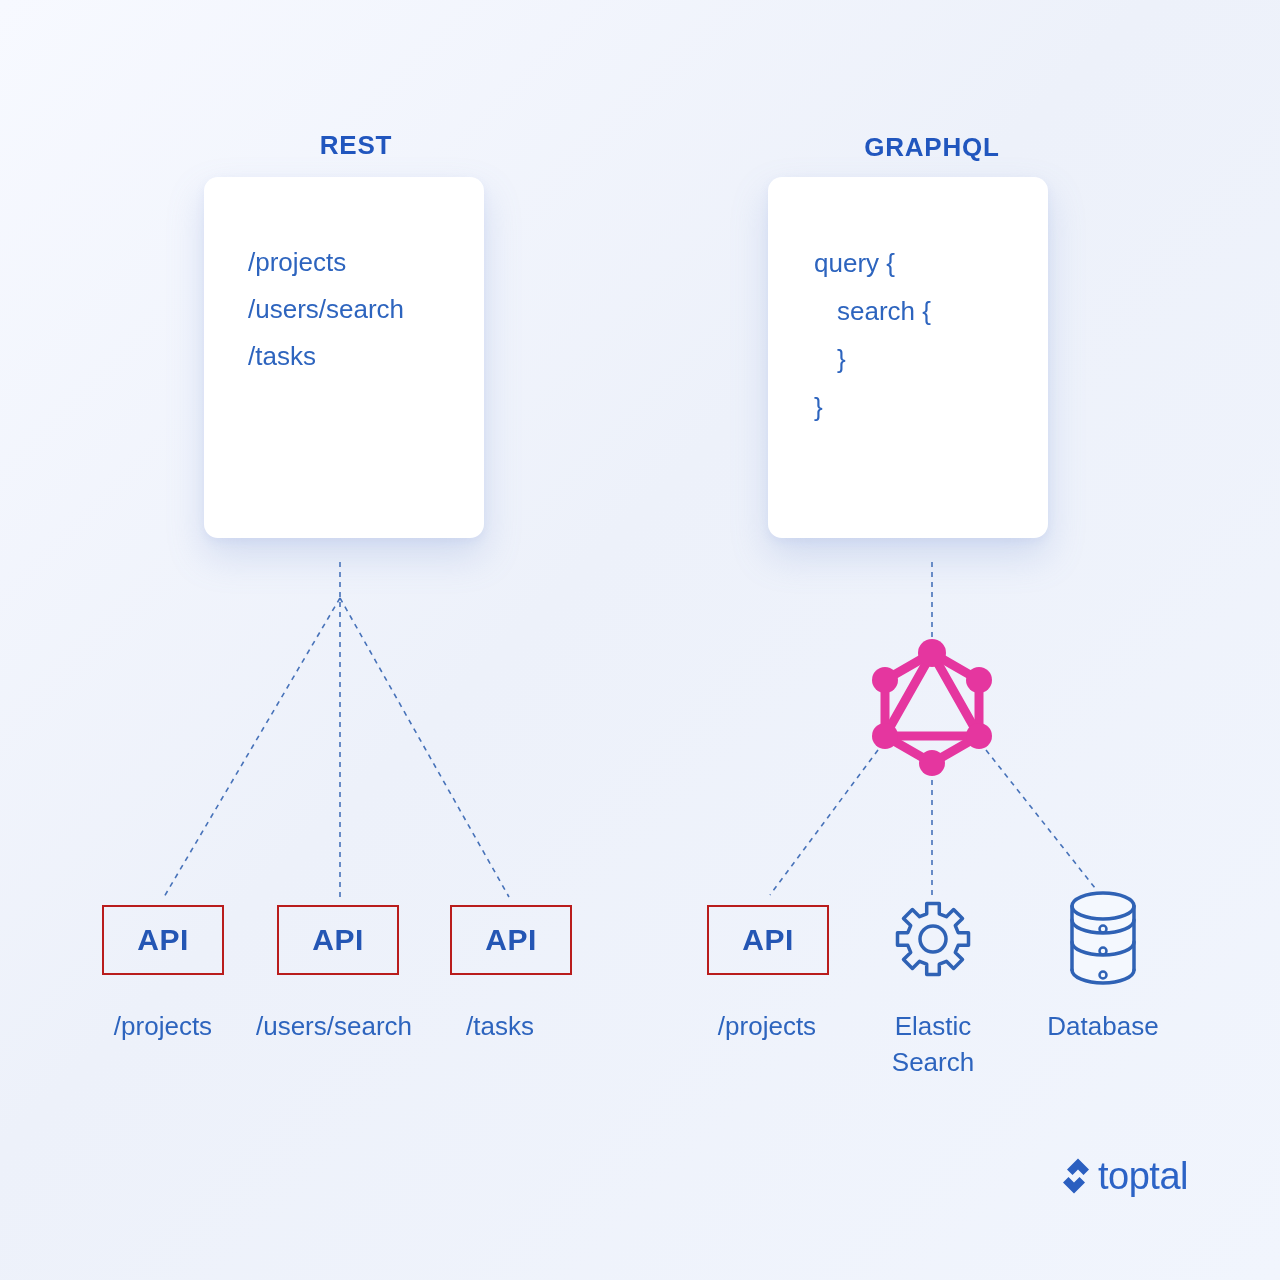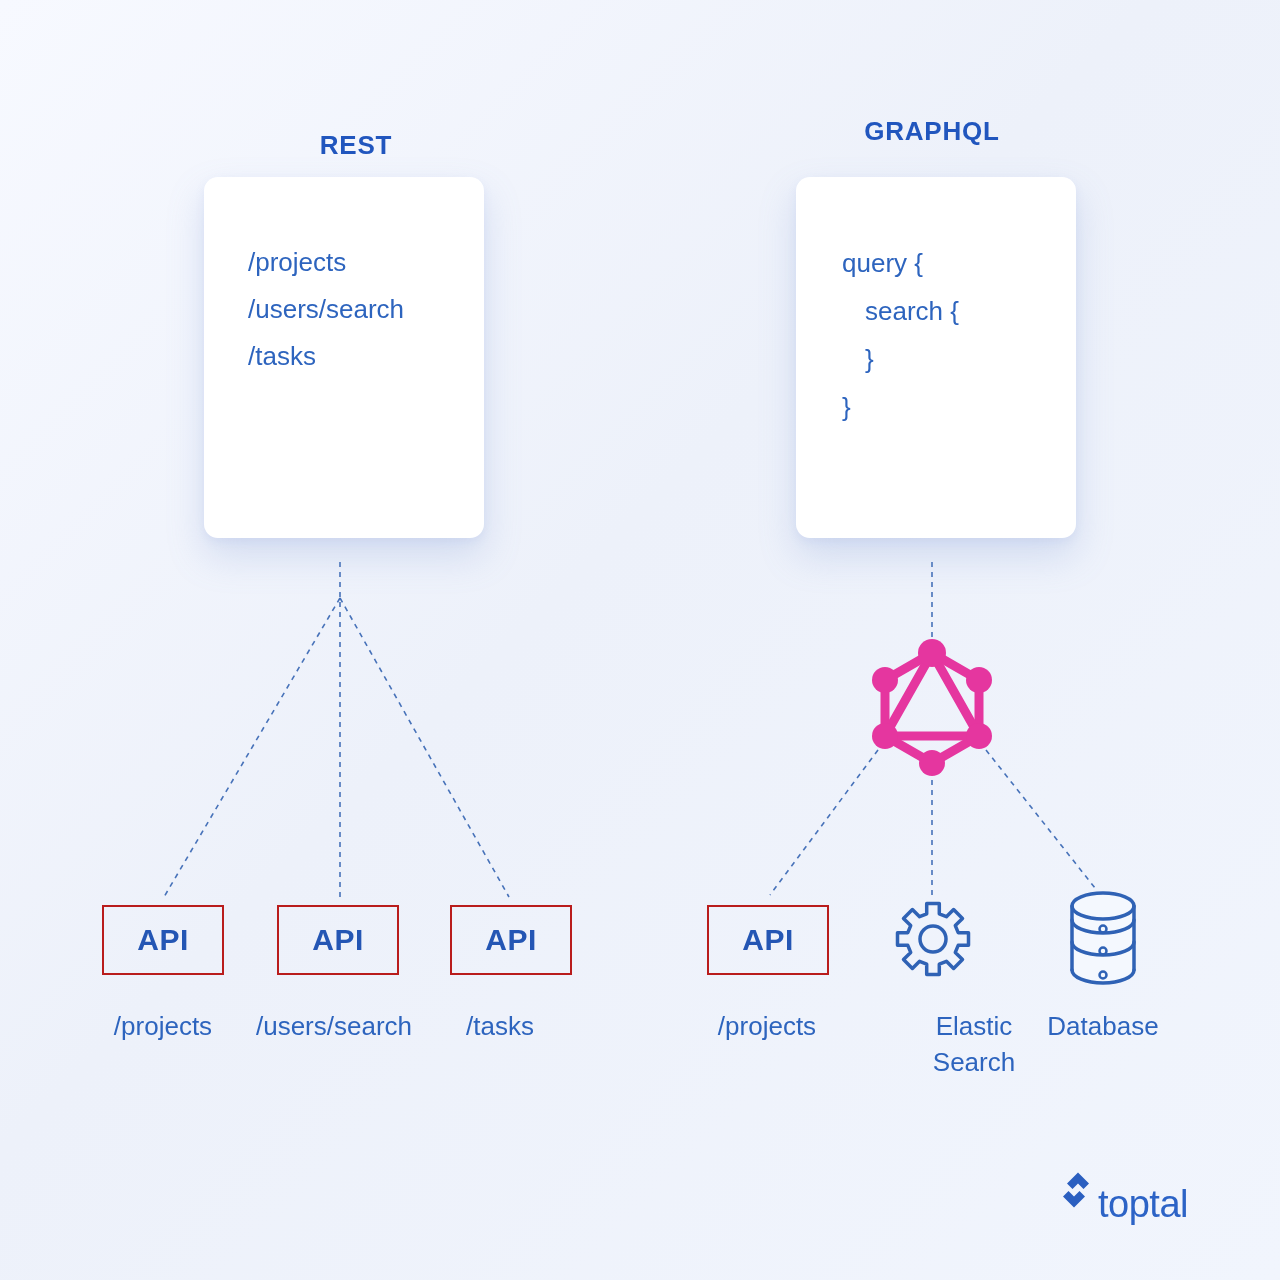--- a/index.html
+++ b/index.html
@@ -14,31 +14,31 @@
 
   .col-title {
     width: 280px;
     text-align: center;
     font-size: 26px;
     font-weight: 700;
     letter-spacing: 0.8px;
     color: #2156be;
   }
   #rest-title { left: 216px; top: 130px; }
-  #graphql-title { left: 792px; top: 116px; }
+  #graphql-title { left: 792px; top: 132px; }
 
   .card {
     width: 280px;
     height: 361px;
     background: #ffffff;
     border-radius: 14px;
     box-shadow: 0 18px 36px rgba(125, 152, 212, 0.25), 0 4px 10px rgba(125, 152, 212, 0.10);
   }
   #rest-card { left: 204px; top: 177px; padding: 62px 0 0 44px; }
-  #graphql-card { left: 796px; top: 177px; padding: 62px 0 0 46px; }
+  #graphql-card { left: 768px; top: 177px; padding: 62px 0 0 46px; }
 
   .code-line {
     font-size: 26px;
     color: #2d64be;
     line-height: 47px;
     white-space: pre;
   }
   #graphql-card .code-line { line-height: 48px; }
   .ind0 { padding-left: 0; }
   .ind1 { padding-left: 23px; }
@@ -92,21 +92,20 @@
     left: 1063px; top: 1155px;
     display: flex;
     align-items: center;
     gap: 7px;
   }
   #toptal-text {
     font-size: 38px;
     font-weight: 500;
     color: #2c63c6;
     letter-spacing: -0.5px;
-    margin-top: 28px;
   }
 </style>
 </head>
 <body>
 
 <svg class="overlay">
 
   <path class="dash" d="M340,562 L340,897"></path>
   <path class="dash" d="M340,598 L164,897"></path>
   <path class="dash" d="M340,598 L509,897"></path>
@@ -166,21 +165,21 @@
 <div class="abs api-box" style="left:277px">API</div>
 <div class="abs api-box" style="left:450px">API</div>
 
 <div class="abs caption" style="left:63px;  width:200px">/projects</div>
 <div class="abs caption" style="left:234px; width:200px">/users/search</div>
 <div class="abs caption" style="left:400px; width:200px">/tasks</div>
 
 <div class="abs api-box" style="left:707px">API</div>
 
 <div class="abs caption" style="left:667px;  width:200px">/projects</div>
-<div class="abs caption" style="left:914px;  width:120px">Elastic Search</div>
+<div class="abs caption" style="left:873px;  width:120px">Elastic Search</div>
 <div class="abs caption" style="left:1003px; width:200px">Database</div>
 
 <div class="abs" id="toptal-logo">
   <svg width="28" height="37" viewBox="0 0 28 36">
     <path d="M15,0 L26,11 L20.5,16.5 L15,11 L9.5,16.5 L4,11 Z" fill="#2b5fc0"></path>
     <path d="M0,24 L5.5,18.5 L11,24 L16.5,18.5 L22,24 L11,35 Z" fill="#2b5fc0"></path>
   </svg>
   <span id="toptal-text">toptal</span>
 </div>
 

